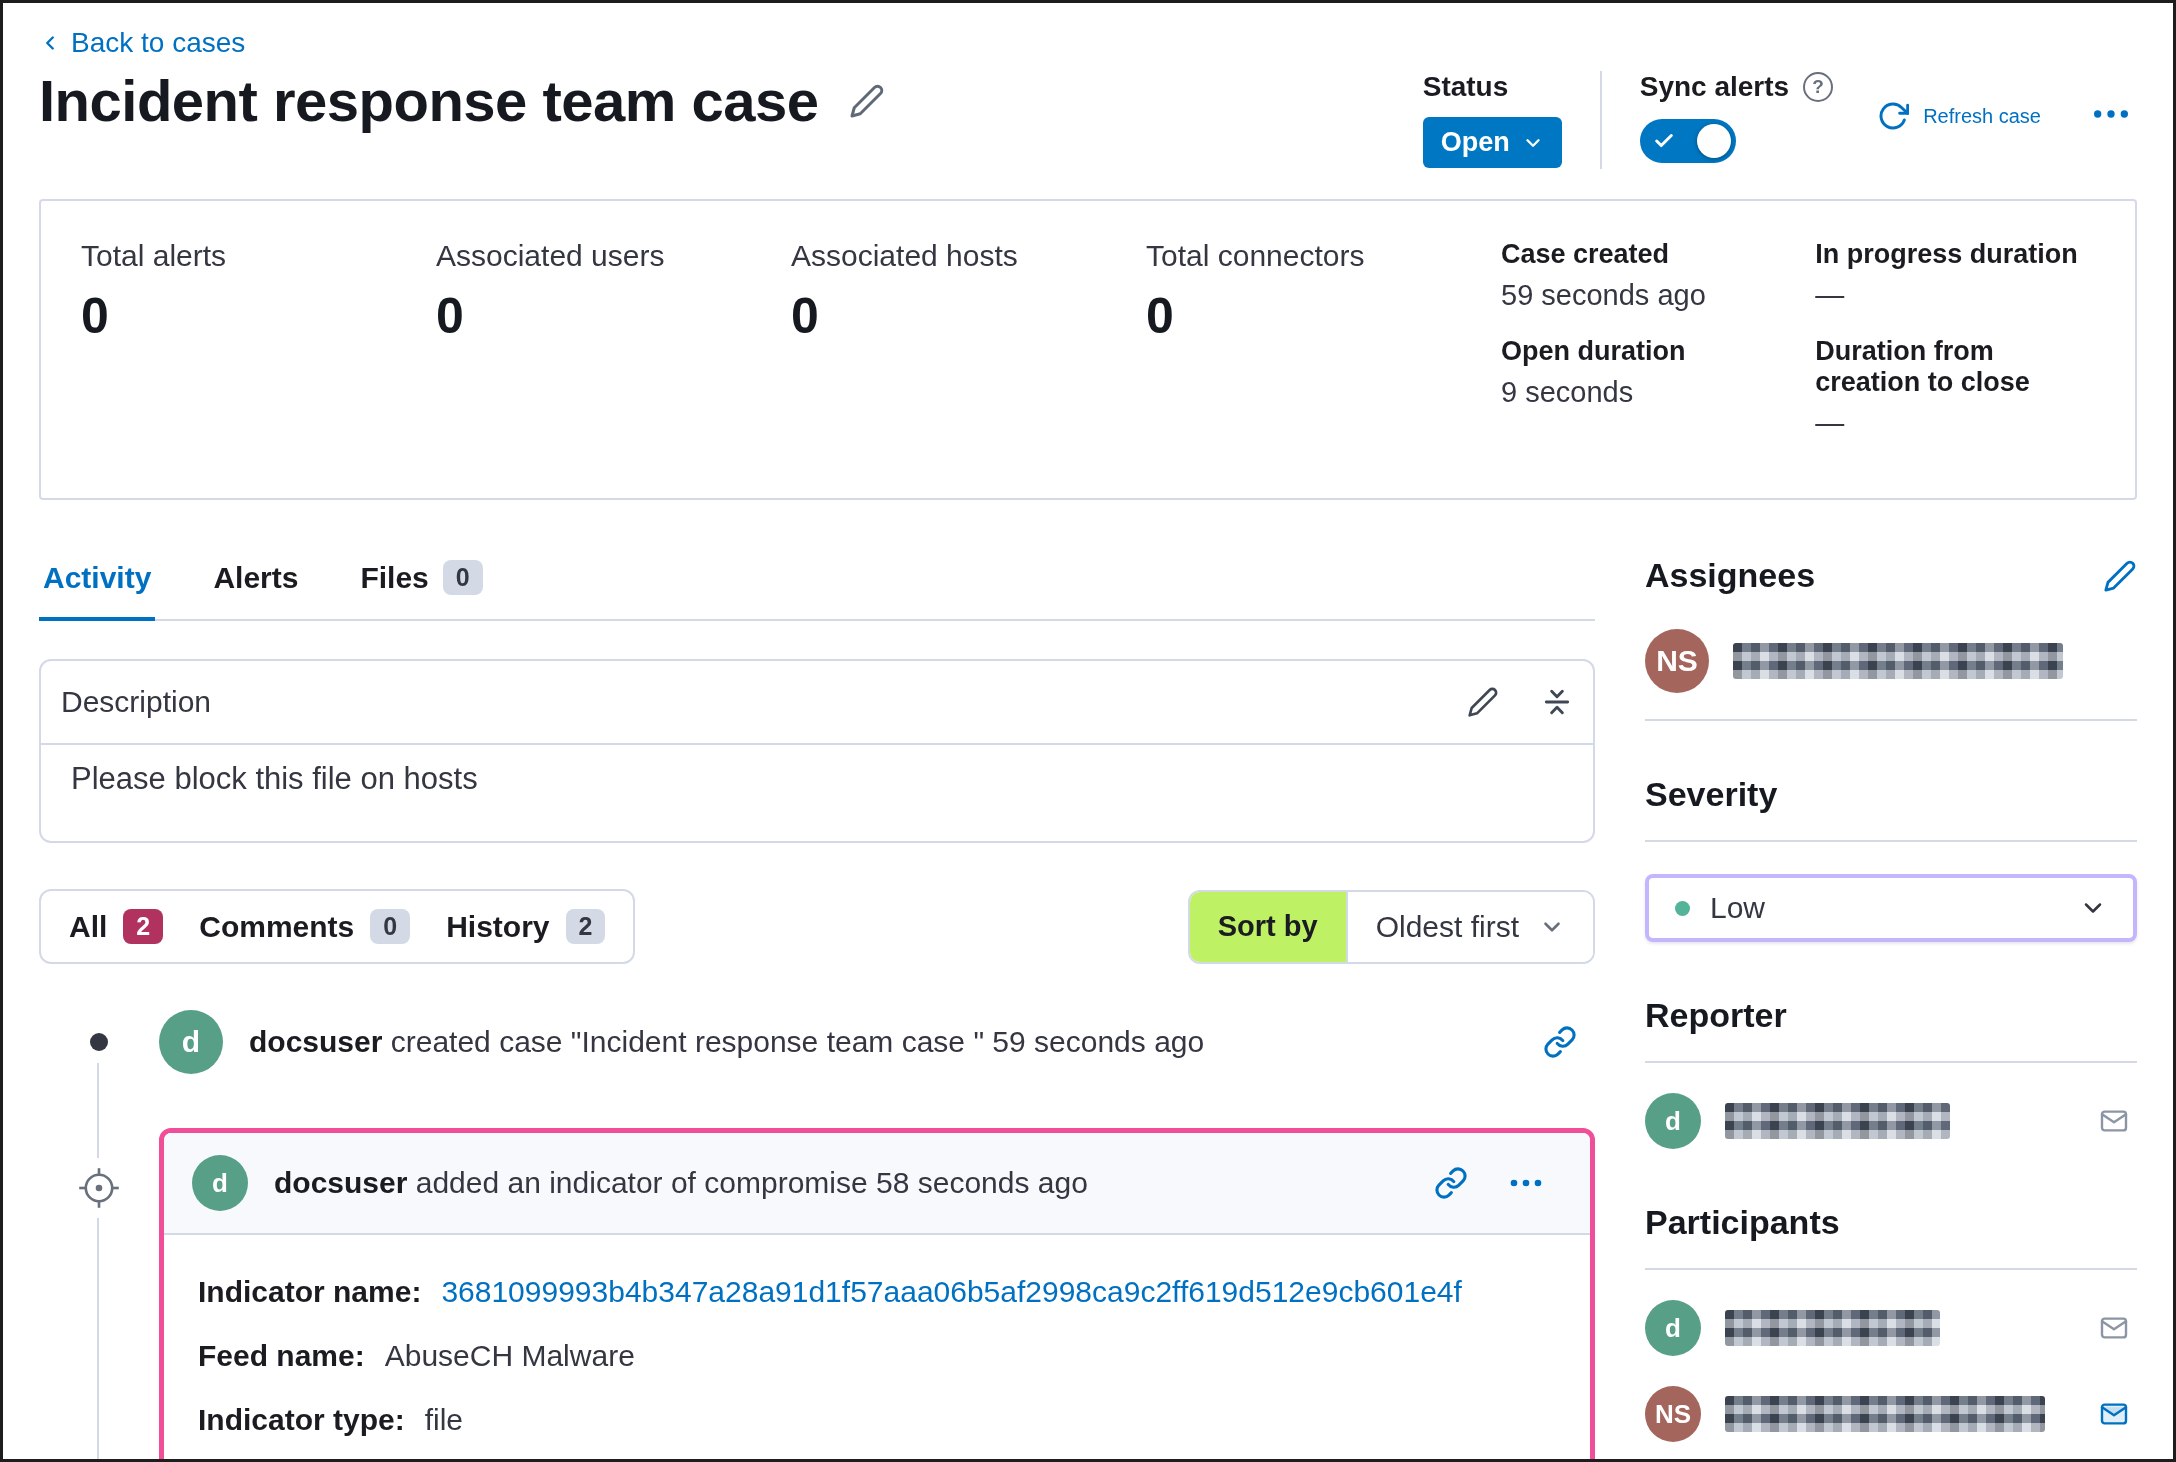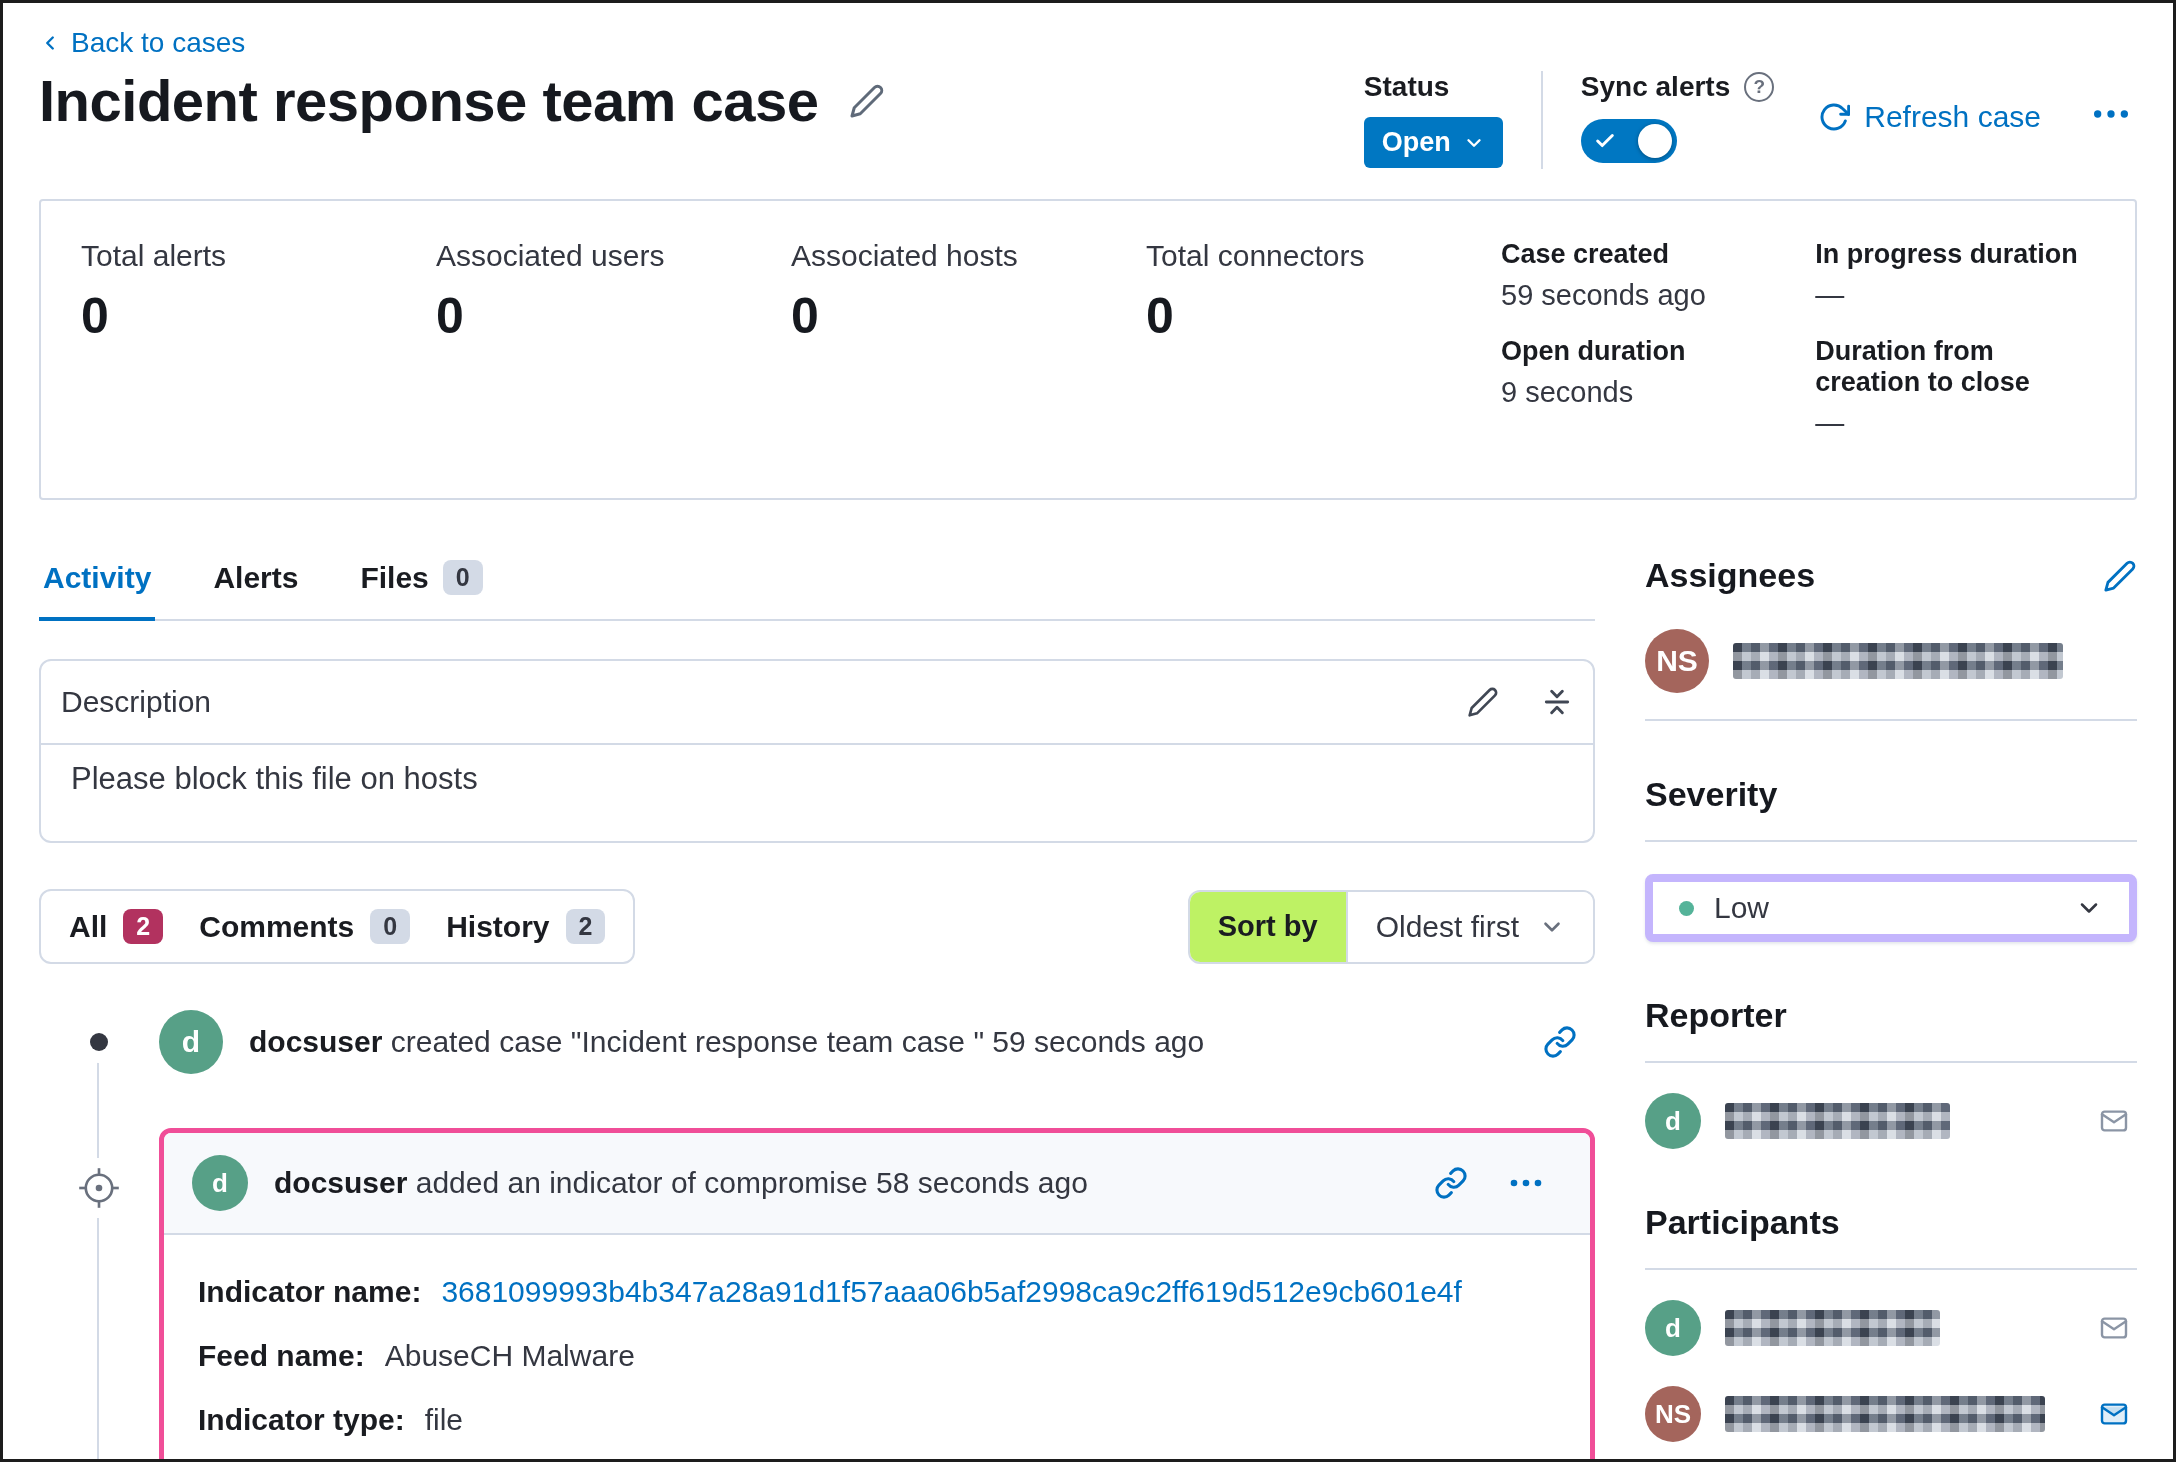--- a/index.html
+++ b/index.html
@@ -15,21 +15,21 @@
   h1 { margin:0; font-size:58px; font-weight:700; color:#16191f; letter-spacing:-0.5px; }
   .controls { display:flex; align-items:flex-start; gap:38px; padding-top:4px; }
   .control-label { font-size:28px; font-weight:700; color:#1a1c21; }
   .status-btn { margin-top:14px; display:inline-flex; align-items:center; gap:12px; background:#0077c2; color:#fff; border:none; border-radius:6px; font-family:inherit; font-size:27px; font-weight:700; padding:10px 18px; cursor:pointer; }
   .v-div { width:2px; background:#d3dae6; height:98px; }
   .sync-label-row { display:flex; gap:14px; align-items:center; }
   .qmark { width:30px; height:30px; border:2px solid #69707d; border-radius:50%; font-size:19px; font-weight:700; color:#69707d; display:flex; align-items:center; justify-content:center; cursor:pointer; }
   .toggle { margin-top:16px; width:96px; height:44px; border-radius:22px; background:#0077c2; position:relative; cursor:pointer; border:none; }
   .toggle .knob { position:absolute; right:5px; top:5px; width:34px; height:34px; background:#fff; border-radius:50%; box-shadow:0 1px 4px rgba(0,0,0,.35); }
   .toggle svg { position:absolute; left:12px; top:11px; }
-  .refresh-btn { display:flex; align-items:center; gap:14px; color:#0071c2; font-size:30px; margin-top:28px; background:none; border:none; font-family:inherit; cursor:pointer; }
+  .refresh-btn { display:flex; align-items:center; gap:14px; color:#0071c2; font-size:20px; margin-top:28px; background:none; border:none; font-family:inherit; cursor:pointer; }
   .menu-btn { margin-top:24px; color:#0071c2; background:none; border:none; cursor:pointer; padding:6px; }
 
   
   .summary-card { margin:30px 36px 0; border:2px solid #d3dae6; border-radius:4px; padding:38px 40px 34px; display:flex;gap:29px; }
   .metric { width:326px; flex:none; }
   .metric-label { font-size:30px; color:#343741; }
   .metric-value { font-size:50px; font-weight:700; color:#16191f; margin-top:14px; }
   .details { flex:1; display:grid; grid-template-columns:1fr 1.1fr; column-gap:60px; align-content:start; }
   .d-label { font-size:27px; font-weight:700; color:#1a1c21; margin-bottom:9px; }
   .d-value { font-size:29px; margin-bottom:24px; }
@@ -89,21 +89,21 @@
   .link-text { color:#0071c2; cursor:pointer; }
 
   
   .sec { margin-top:0; }
   .sec + .sec { margin-top:54px; }
   .sec-head { display:flex; justify-content:space-between; align-items:center; }
   .sec-title { font-size:34px; font-weight:700; color:#16191f; }
   .sec-rule { border:none; border-top:2px solid #d3dae6; margin:26px 0 0; }
   .assignee-row { display:flex; align-items:center; gap:24px; margin-top:34px; }
   .person-row { display:flex; align-items:center; gap:24px; margin-top:30px; }
-  .severity-select { margin-top:32px; border:8px solid #c4b5fd; border-radius:8px; height:68px; display:flex; align-items:center; padding:0 26px; gap:20px; cursor:pointer; background:#fff; box-shadow:0 2px 3px rgba(152,162,179,.25); }
+  .severity-select { margin-top:32px; border:4px solid #c4b5fd; border-radius:8px; height:68px; display:flex; align-items:center; padding:0 26px; gap:20px; cursor:pointer; background:#fff; box-shadow:0 2px 3px rgba(152,162,179,.25); }
   .sev-dot { width:15px; height:15px; border-radius:50%; background:#54b399; }
   .sev-value { font-size:30px; flex:1; color:#343741; }
   .pixel { height:36px; border-radius:3px;
     background-image:
       repeating-linear-gradient(0deg, rgba(255,255,255,.4) 0 9px, rgba(20,28,40,.28) 9px 18px),
       repeating-linear-gradient(90deg, #4a5260 0 9px, #9aa4b2 9px 18px, #6b7585 18px 27px, #c2c9d4 27px 36px, #7d8698 36px 45px);
   }
   .mail-btn { margin-left:auto; background:none; border:none; cursor:pointer; color:#8b95a5; display:flex; padding:4px; }
   .mail-btn.blue { color:#0071c2; }
   b { font-weight:700; color:#1a1c21; }

